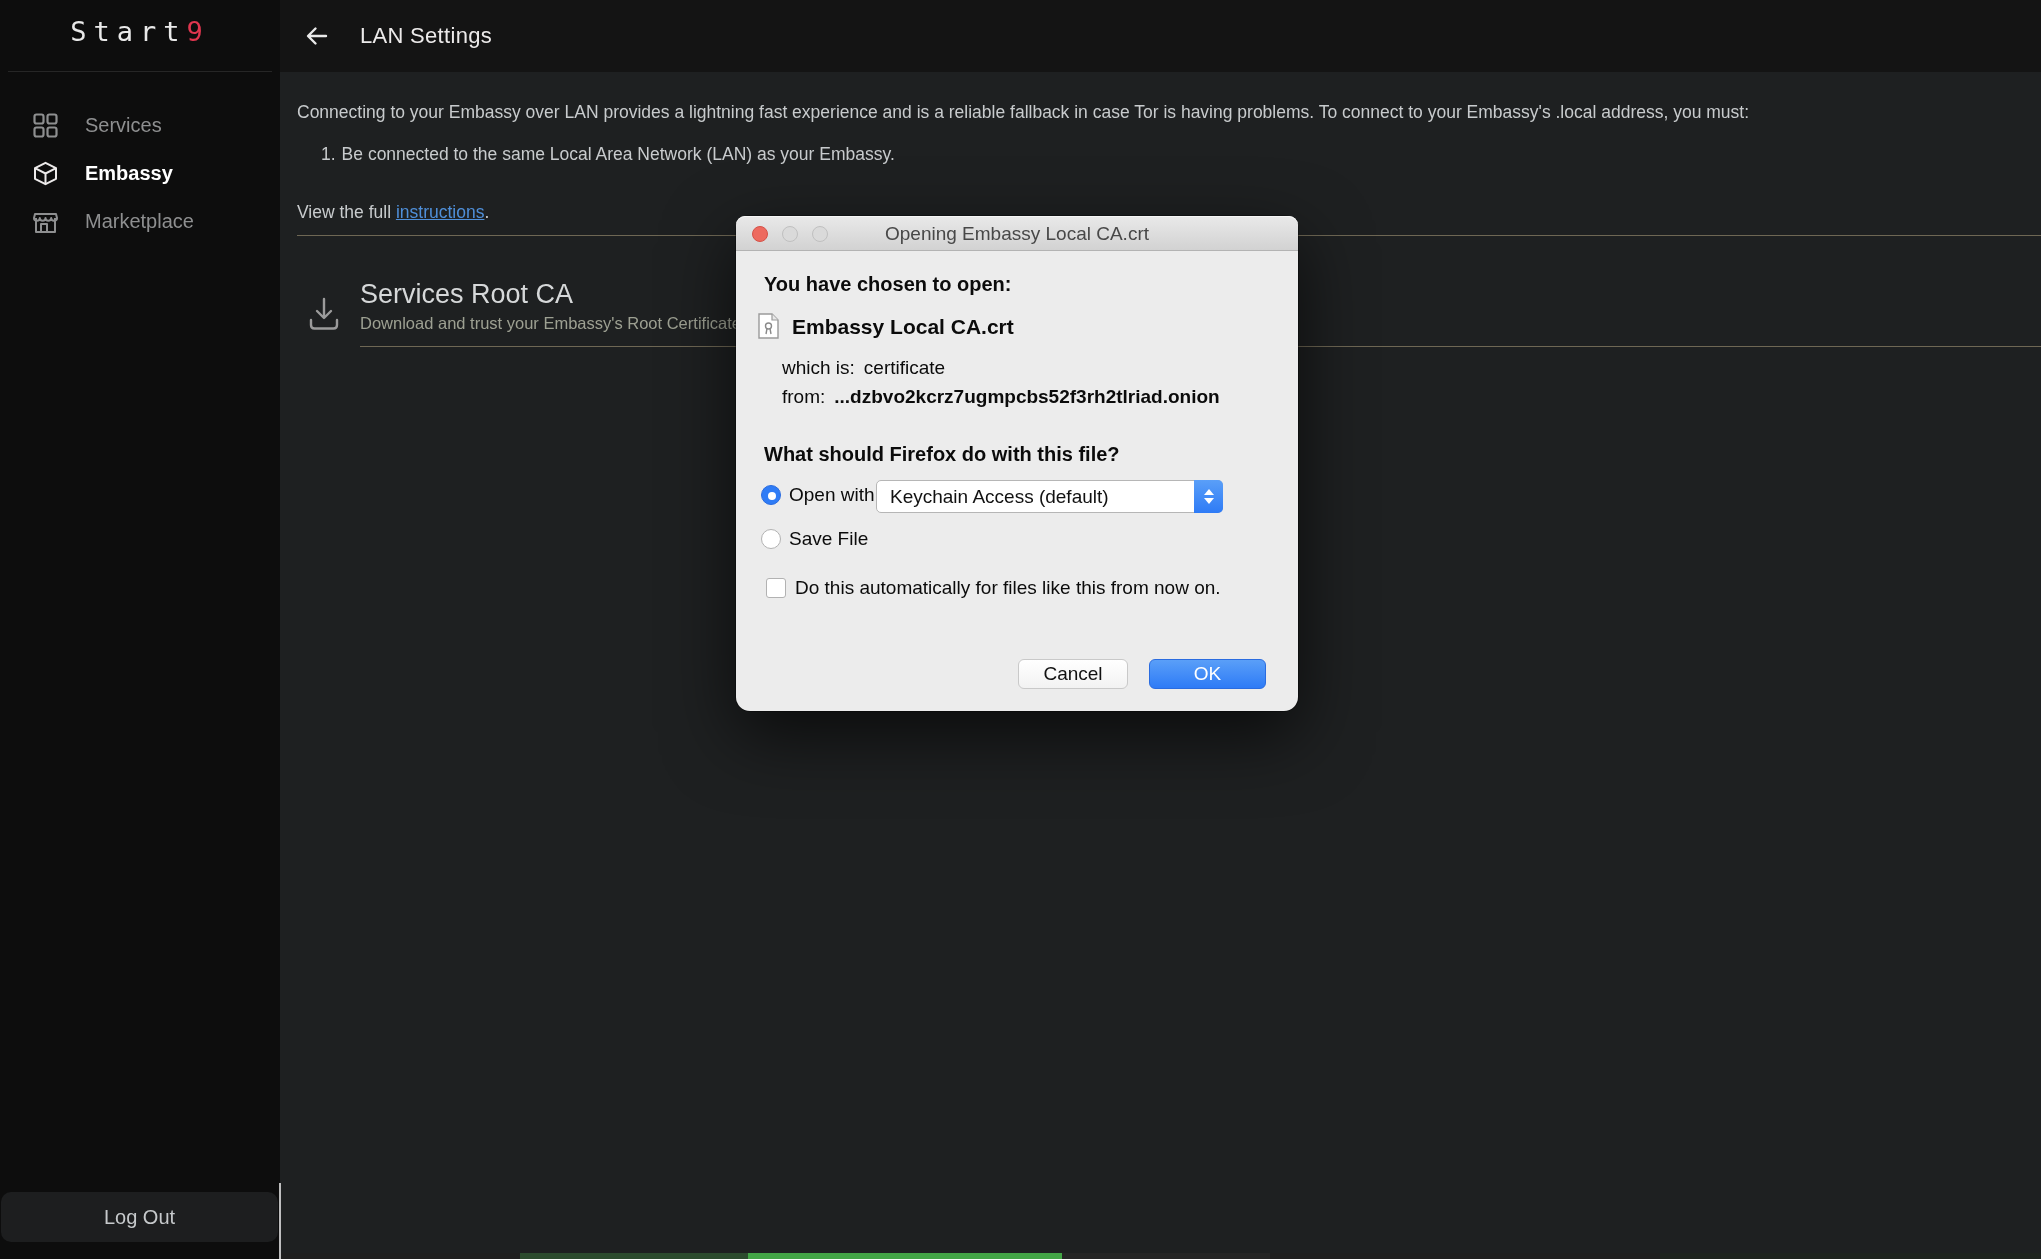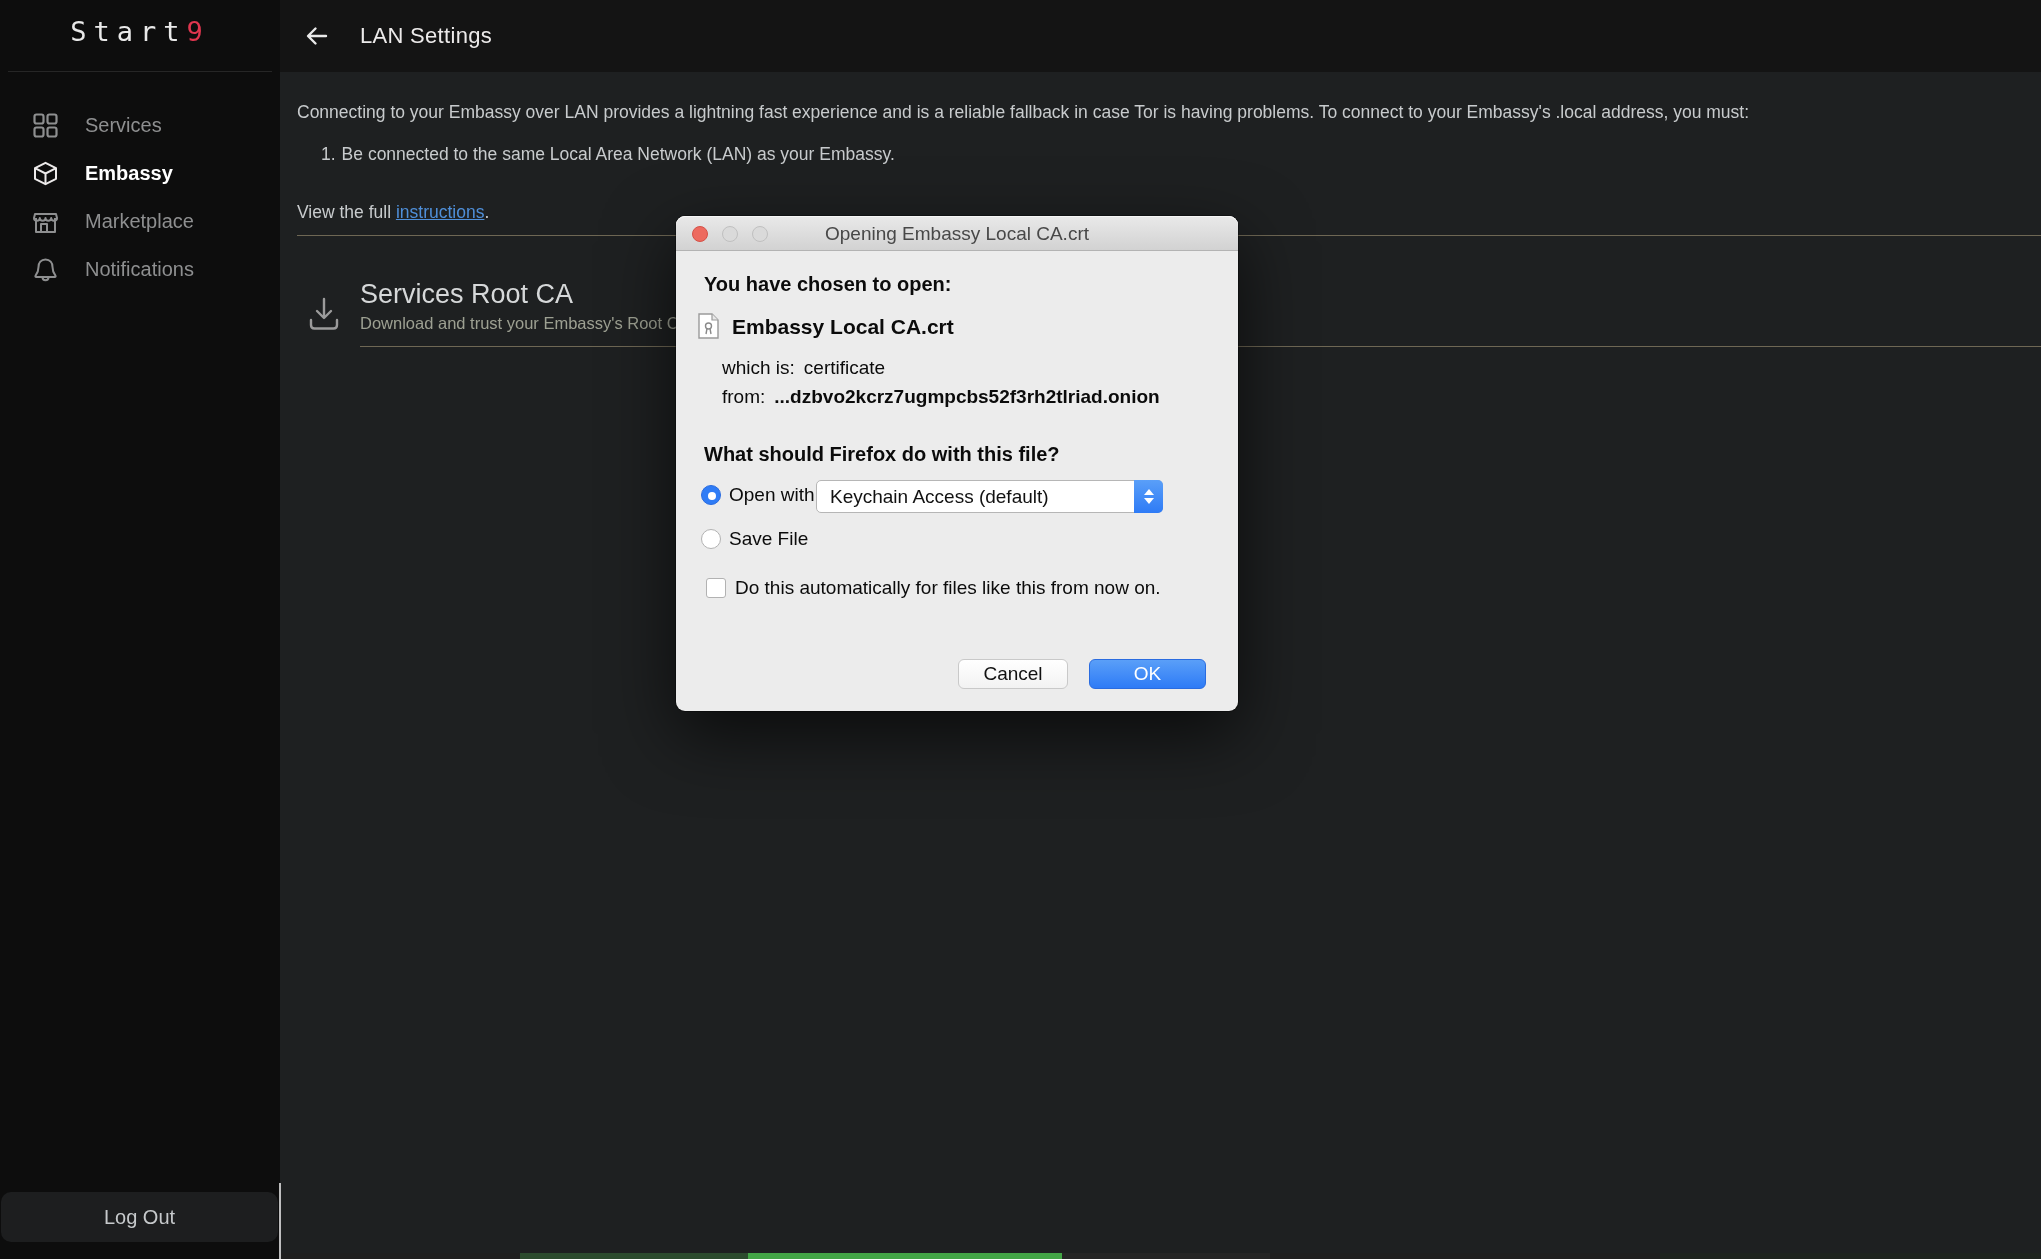--- a/index.html
+++ b/index.html
@@ -47,22 +47,22 @@
   .link { color:#4f8fd9; text-decoration:underline; cursor:pointer; }
   .divider-top { position:absolute; left:17px; right:0; top:163px; height:1px; background:#6e6754; }
   .divider-item { position:absolute; left:80px; right:0; top:274px; height:1px; background:#6e6754; }
   .dl-item { position:absolute; left:0; top:200px; right:0; height:74px; cursor:pointer; }
   .dl-icon { position:absolute; left:25px; top:22px; }
   .dl-icon svg { width:38px; height:40px; stroke:#9b9b9b; }
   .dl-title { position:absolute; left:80px; top:7px; font-size:27px; color:#d6d8d9; font-weight:400; }
   .dl-sub { position:absolute; left:80px; top:42px; font-size:16.5px; color:#9da092; }
 
   
-  .dialog { position:absolute; left:676px; top:216px; width:562px; height:495px;
-    background:#ececec; border-radius:9px;
+  .dialog { position:absolute; left:736px; top:216px; width:562px; height:495px;
+    background:#ececec; border-radius:14px;
     box-shadow:0 24px 70px rgba(0,0,0,.65), 0 0 0 1px rgba(0,0,0,.3); color:#0b0b0b; }
   .titlebar { position:absolute; left:0; top:0; right:0; height:35px;
     background:linear-gradient(#e9e9e9,#d2d2d2); border-bottom:1px solid #b3b3b3;
     border-radius:9px 9px 0 0; box-shadow:inset 0 1px 0 #f6f6f6; }
   .dlg-title { position:absolute; width:100%; top:0; height:35px; line-height:35px; text-align:center;
     font-size:19px; color:#484848; }
   .lights { position:absolute; left:16px; top:0; height:35px; display:flex; align-items:center; gap:14px; }
   .light { width:16px; height:16px; border-radius:50%; cursor:pointer; }
   .light.red { background:#ed6a5f; border:1px solid #d55147; }
   .light.gray { background:#dadada; border:1px solid #c0c0c0; }
@@ -129,27 +129,20 @@
       <span>Embassy</span>
     </div>
     <div class="nav-item">
       <svg viewBox="0 0 27 27" fill="none" stroke-width="2" stroke-linejoin="round">
         <path d="M4 10 L4 24 L23 24 L23 10"></path>
         <path d="M3 6 L24 6 L25 10 C25 11.6 23.7 12.8 22 12.8 C20.4 12.8 19.2 11.6 19.2 10 C19.2 11.6 18 12.8 16.3 12.8 C14.7 12.8 13.5 11.6 13.5 10 C13.5 11.6 12.3 12.8 10.7 12.8 C9 12.8 7.8 11.6 7.8 10 C7.8 11.6 6.6 12.8 5 12.8 C3.3 12.8 2 11.6 2 10 Z"></path>
         <rect x="9" y="16" width="6" height="8"></rect>
       </svg>
       <span>Marketplace</span>
     </div>
-    <div class="nav-item">
-      <svg viewBox="0 0 27 27" fill="none" stroke-width="2" stroke-linejoin="round">
-        <path d="M13.5 3.5 C9 3.5 6.5 6.8 6.5 11 C6.5 16 4.5 18.5 3.5 19.8 C3.2 20.2 3.4 21 4.2 21 L22.8 21 C23.6 21 23.8 20.2 23.5 19.8 C22.5 18.5 20.5 16 20.5 11 C20.5 6.8 18 3.5 13.5 3.5 Z"></path>
-        <path d="M10.5 21 C10.5 23 11.8 24.3 13.5 24.3 C15.2 24.3 16.5 23 16.5 21"></path>
-      </svg>
-      <span>Notifications</span>
-    </div>
   </nav>
 
   <div class="logout">
     <span>Log Out</span>
   </div>
 </aside>
 
 <header class="topbar">
   <div class="back-btn">
     <svg viewBox="0 0 26 26" fill="none" stroke-width="2.4" stroke-linecap="round" stroke-linejoin="round">

